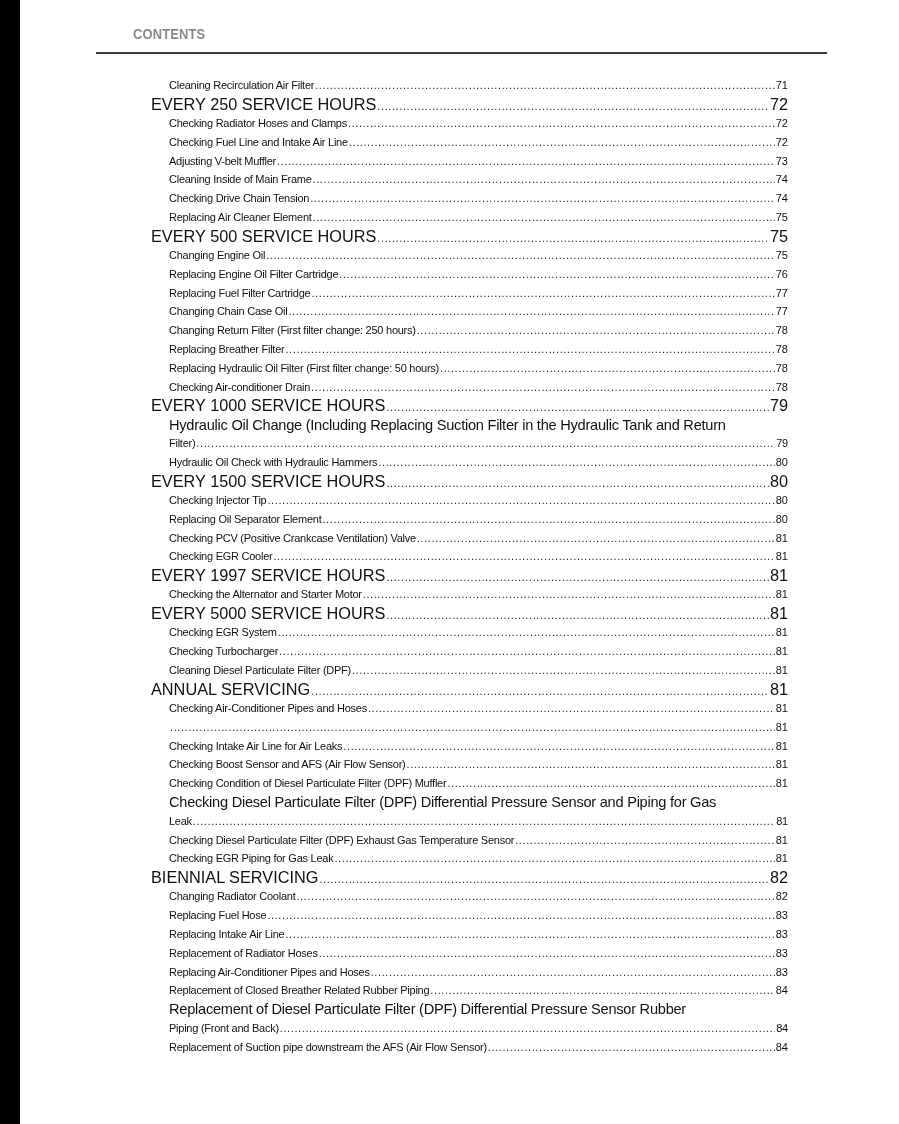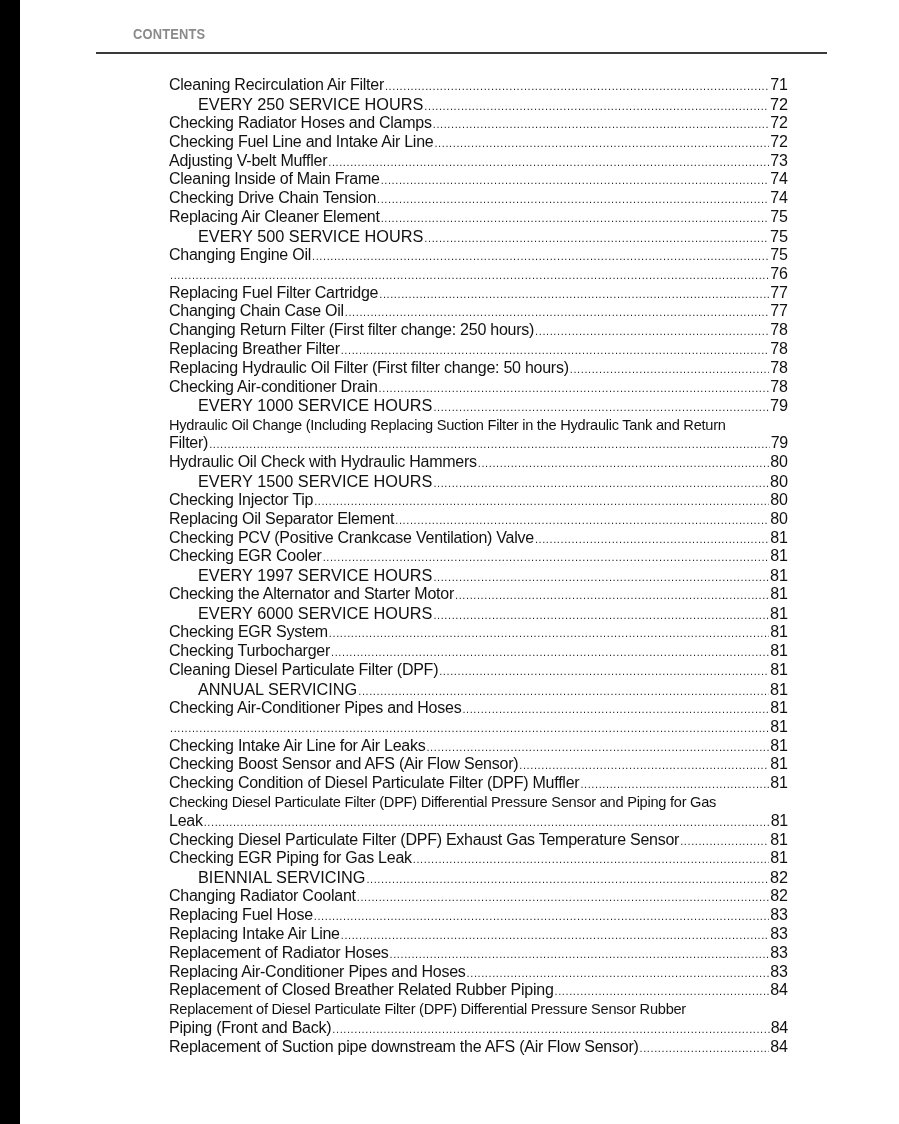--- a/index.html
+++ b/index.html
@@ -8,22 +8,22 @@
     font-family: "Liberation Sans", sans-serif; color: #111;
   }
   .left-bar { position: absolute; left: 0; top: 0; width: 20px; height: 1124px; background: #000; }
   .header-title {
     position: absolute; left: 133px; top: 26px; font-size: 14px; font-weight: bold;
     color: #8a8a8a; letter-spacing: 0.2px; transform: scaleX(0.92); transform-origin: left;
   }
   .header-rule { position: absolute; left: 96px; top: 52px; width: 731px; height: 2px; background: #3a3a3a; }
   .toc { position: absolute; left: 151px; top: 76px; width: 637px; }
   .row { display: flex; align-items: baseline; white-space: nowrap; }
-  .row.heading { font-size: 16.3px; height: 19.2px; line-height: 19.2px; margin-left: 47px; }
-  .row.item { font-size: 16px; height: 18.8px; line-height: 18.8px; padding-left: 18px; }
+  .row.heading { font-size: 16.3px; height: 19.2px; line-height: 19.2px; }
+  .row.item { font-size: 11px; height: 18.8px; line-height: 18.8px; padding-left: 18px; }
   .row .label { flex: 0 0 auto; transform-origin: left; }
   .row.item .label { letter-spacing: -0.25px; }
   .row .dots {
     flex: 1 1 auto; overflow: hidden; margin: 0 1px; font-size: 11px; letter-spacing: 0.6px; color: #222;
   }
   .row .dots::before { content: "........................................................................................................................................................................................................................................................"; }
   .row .page { flex: 0 0 auto; text-align: right; }
   .wrap { padding-left: 18px; font-size: 14.6px; line-height: 18.8px; letter-spacing: -0.25px; }
   .wrap .first { height: 18.8px; white-space: nowrap; }
   .wrap .row.item { padding-left: 0; }
@@ -80,20 +80,21 @@
     <span class="label">EVERY 500 SERVICE HOURS</span>
     <span class="dots"></span>
     <span class="page">75</span>
   </div>
     <div class="row item">
     <span class="label">Changing Engine Oil</span>
     <span class="dots"></span>
     <span class="page">75</span>
   </div>
     <div class="row item">
+    <span class="label">Replacing Engine Oil Filter Cartridge</span>
     <span class="dots"></span>
     <span class="page">76</span>
   </div>
     <div class="row item">
     <span class="label">Replacing Fuel Filter Cartridge</span>
     <span class="dots"></span>
     <span class="page">77</span>
   </div>
     <div class="row item">
     <span class="label">Changing Chain Case Oil</span>
@@ -167,21 +168,21 @@
     <span class="label">EVERY 1997 SERVICE HOURS</span>
     <span class="dots"></span>
     <span class="page">81</span>
   </div>
     <div class="row item">
     <span class="label">Checking the Alternator and Starter Motor</span>
     <span class="dots"></span>
     <span class="page">81</span>
   </div>
     <div class="row heading">
-    <span class="label">EVERY 6000 SERVICE HOURS</span>
+    <span class="label">EVERY 5000 SERVICE HOURS</span>
     <span class="dots"></span>
     <span class="page">81</span>
   </div>
     <div class="row item">
     <span class="label">Checking EGR System</span>
     <span class="dots"></span>
     <span class="page">81</span>
   </div>
     <div class="row item">
     <span class="label">Checking Turbocharger</span>

